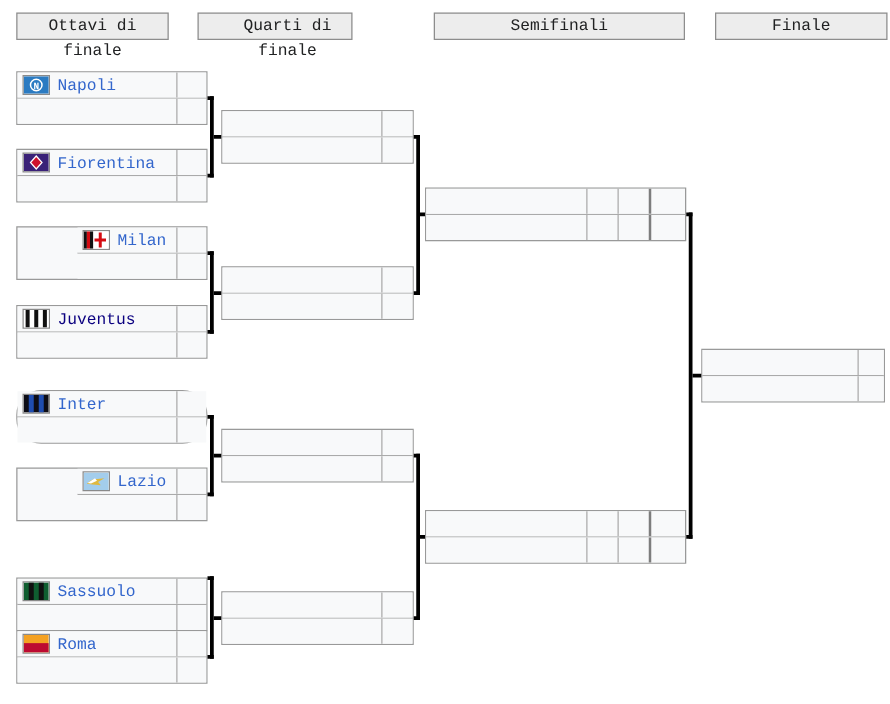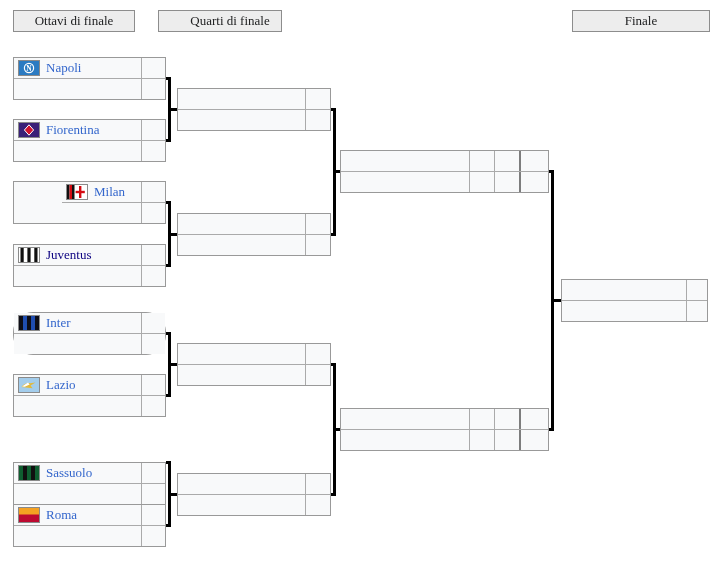--- a/index.html
+++ b/index.html
@@ -1,18 +1,18 @@
 <!DOCTYPE html>
 <html><head>
 <meta charset="utf-8">
 <style>
   html,body{margin:0;padding:0;background:#fff;}
   #stage{
     position:relative;width:712px;height:563px;background:#fff;overflow:hidden;
-    font-family:Liberation Serif, serif;font-size:13px;color:#202122;
+    font-family:Liberation Mono, monospace;font-size:13px;color:#202122;
     --link:#3366cc;--visited-link:#0b0080;--cell-bg:#f8f9fa;--box-border:#999999;
     --inner-border:#aaaaaa;--header-bg:#ededed;--header-border:#8d8d8d;--connector:#000000;
   }
   .round-header{
     position:absolute;top:10px;height:22px;box-sizing:border-box;
     border:1px solid var(--header-border);background:var(--header-bg);
     text-align:center;line-height:20px;color:#202122;
   }
   .match{
     position:absolute;box-sizing:border-box;border:1px solid var(--box-border);
@@ -33,20 +33,21 @@
   .team-link.visited{color:var(--visited-link);}
   .cline{position:absolute;background:var(--connector);}
 </style>
 </head>
 <body>
 
 <div id="stage" style="--link: #3366cc; --visited-link: #0b0080; --cell-bg: #f8f9fa; --box-border: #999999; --inner-border: #aaaaaa; --header-bg: #ededed; --header-border: #8d8d8d; --connector: #000000;">
 
   <div class="round-header" style="left:13px;width:122px;">Ottavi di finale</div>
   <div class="round-header" style="left:158px;width:124px;padding-left:20px;">Quarti di finale</div>
+  <div class="round-header" style="left:347px;width:201px;">Semifinali</div>
   <div class="round-header" style="left:572px;width:138px;">Finale</div>
 
   <div class="match ottavi" style="left:13px;top:57px;width:153px;">
     <div class="row">
       <span class="cell main">
         <span class="flag"><svg width="20" height="14" viewBox="0 0 20 14">
               <rect width="20" height="14" fill="#2b7bc2"></rect>
               <circle cx="10" cy="7" r="4.6" fill="none" stroke="#ffffff" stroke-width="1.2"></circle>
               <text x="10" y="10" text-anchor="middle" font-size="7.5" font-weight="bold" fill="#ffffff">N</text>
             </svg></span>
@@ -128,21 +129,21 @@
         <a class="team-link">Inter</a>
       </span>
       <span class="cell score"></span>
     </div>
     <div class="row">
       <span class="cell main"></span>
       <span class="cell score"></span>
     </div>
   </div>
 
-  <div class="match ottavi" style="left:13px;top:374px;width:153px;">
+  <div class="match ottavi" style="left:13px;top:374px;width:153px;padding-left:48px;">
     <div class="row">
       <span class="cell main">
         <span class="flag"><svg width="20" height="14" viewBox="0 0 20 14">
               <rect width="20" height="14" fill="#a3cdec"></rect>
               <path d="M2.5 9 C5 5.8 8 4.8 11 5.2 L16.5 4.6 L11.5 7.6 L13.6 10.2 L7 9.6 Z" fill="#e0b93e"></path>
               <path d="M3 8.4 L9 4.6 L10.6 6.6 L5.8 8.8 Z" fill="#ffffff"></path>
             </svg></span>
         <a class="team-link">Lazio</a>
       </span>
       <span class="cell score"></span>

